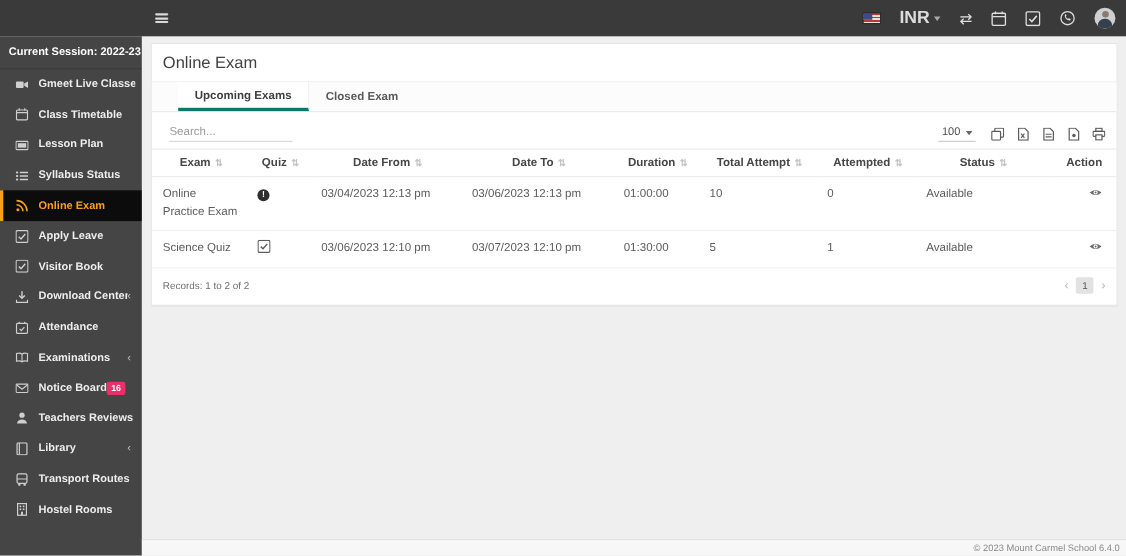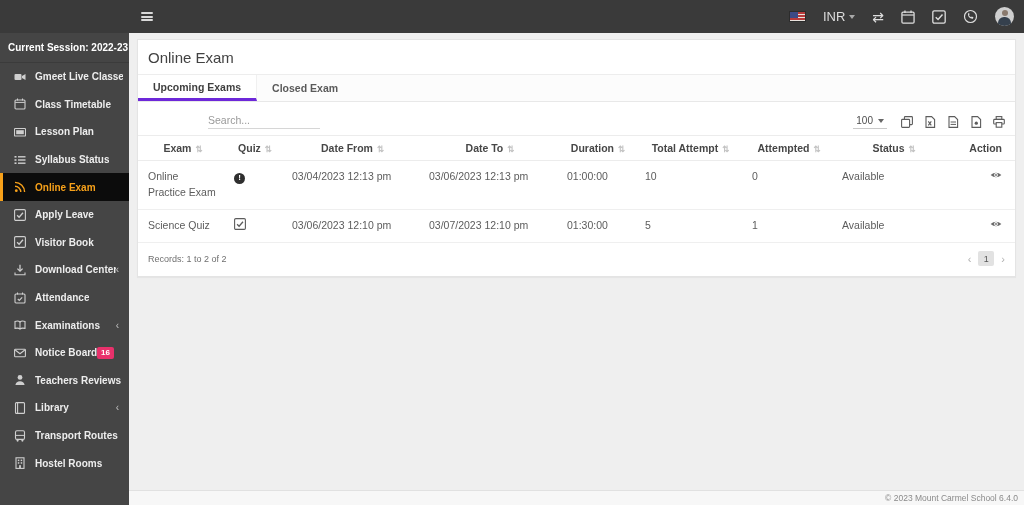--- a/index.html
+++ b/index.html
@@ -13,21 +13,21 @@
   .hamburger { margin-left:12px; width:12px; height:9px; display:flex;
     flex-direction:column; justify-content:space-between; cursor:pointer; }
   .hamburger i { display:block; height:2px; background:#d9d9d9; border-radius:1px; }
   .nav-right { margin-left:auto; display:flex; align-items:center; gap:17px;
     padding-right:10px; }
   .flag { width:17px; height:11px; position:relative; border:0.5px solid #2c2c2c;
     background:repeating-linear-gradient(#b73a3a 0 1.6px,#e9e2dd 1.6px 3.2px); }
   .flag::after { content:""; position:absolute; left:0; top:0; width:8px; height:6px;
     background:#3c4a86; }
   .currency { display:flex; align-items:center; gap:4px; color:#dcdcdc;
-    font-size:13px; font-weight:normal; cursor:pointer; }
+    font-size:16px; font-weight:bold; cursor:pointer; }
   .caret-down { width:0; height:0; border-left:3.5px solid transparent;
     border-right:3.5px solid transparent; border-top:4px solid #a8a8a8; }
   .nav-ico { color:#dedede; display:flex; align-items:center; cursor:pointer; }
   .nav-ico svg { display:block; }
   .exchange-glyph { font-size:14px; line-height:1; color:#dedede; }
   .avatar { width:19px; height:19px; border-radius:50%; background:#cfcfcf;
     overflow:hidden; position:relative; cursor:pointer; }
   .avatar .head { position:absolute; left:6.5px; top:3px; width:6px; height:6px;
     border-radius:50%; background:#8a7a6e; }
   .avatar .body { position:absolute; left:3px; top:10px; width:13px; height:9px;
@@ -53,23 +53,23 @@
   
   .main { position:absolute; left:129px; top:33px; width:895px; height:472px;
     background:#efefef; }
   .card { margin:6px 8px 0 8px; background:#ffffff; border:1px solid #e4e4e4;
     box-shadow:0 1px 1px rgba(0,0,0,0.04); }
   .card-title { padding:9px 10px 8px 10px; font-size:15px; color:#424242;
     border-bottom:1px solid #ededed; }
   .tabs { display:flex; background:#fcfcfc; border-bottom:1px solid #e8e8e8; height:27px; }
   .tab { padding:0 15px; line-height:26px; font-size:10.5px; font-weight:bold;
     color:#5a5a5a; cursor:pointer; }
-  .tab.active { background:#fff; color:#3f3f3f; border-bottom:3px solid #6d28d9;
-    border-right:1px solid #f0f0f0; line-height:24px; }
-  .toolbar { display:flex; align-items:flex-end; padding:10px 10px 6px 26px;margin-left:44px; }
+  .tab.active { background:#fff; color:#3f3f3f; border-bottom:3px solid #0f766e;
+    border-right:1px solid #f0f0f0; line-height:24px;margin-left:24px; }
+  .toolbar { display:flex; align-items:flex-end; padding:10px 10px 6px 16px; }
   .search-input { width:112px; border:none; border-bottom:1px solid #d6d6d6;
     font-size:10.5px; color:#555; padding:2px 0; outline:none; background:transparent;
     font-family:"Liberation Sans", sans-serif; }
   .search-input::placeholder { color:#9a9a9a; }
   .toolbar-right { margin-left:auto; display:flex; align-items:center; gap:14px;justify-content:flex-end; }
   .pagesize { display:flex; align-items:center; gap:5px; border-bottom:1px solid #c9c9c9;
     padding:1px 3px 2px 3px; font-size:10px; color:#4d4d4d; cursor:pointer; }
   .export-icons { display:flex; align-items:center; gap:11px; color:#5c5c5c; }
   .export-icons span { display:flex; cursor:pointer; }
 

